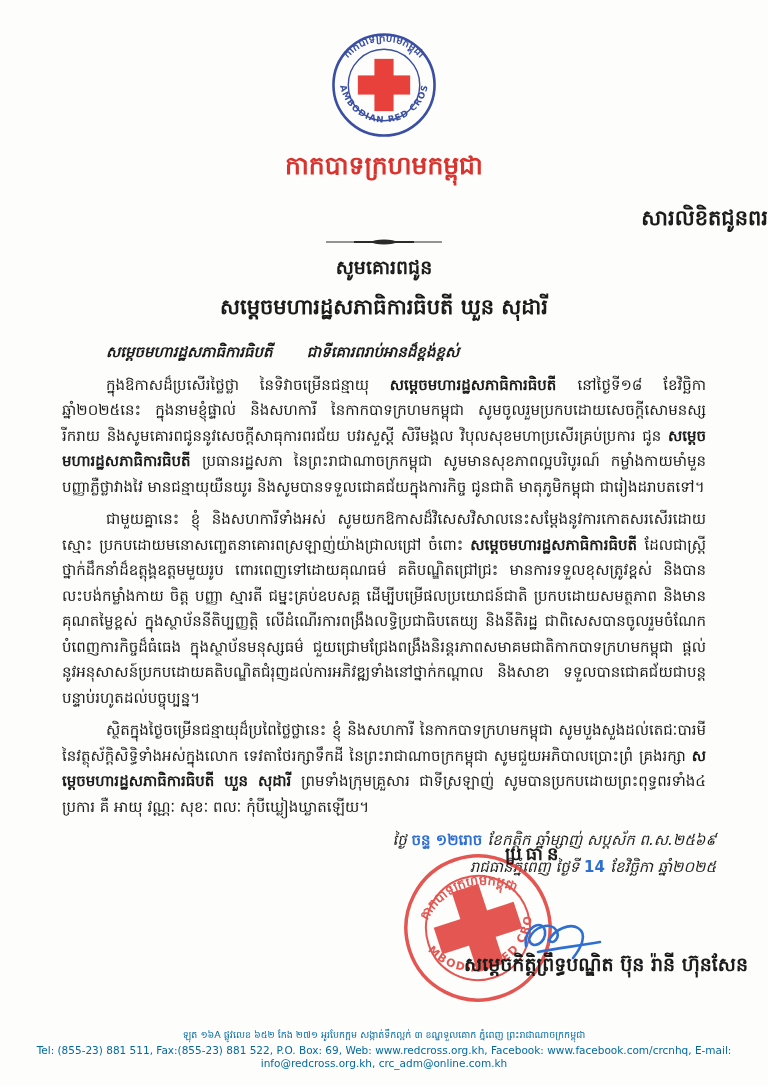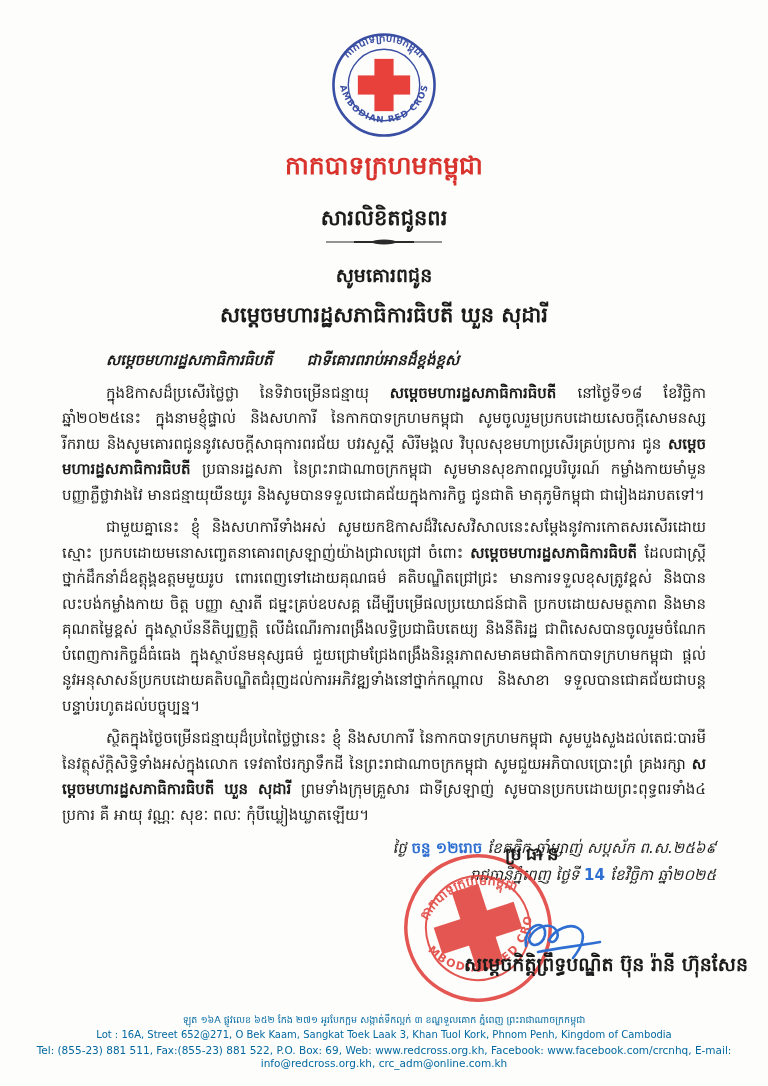--- a/index.html
+++ b/index.html
@@ -15,29 +15,29 @@
   
   .logo-wrap{display:flex;justify-content:center;padding-top:24px;}
   .org-name{
     text-align:center;
     color:#d9332e;
     font-weight:bold;
     font-size:25px;
     margin-top:4px;
   }
   .doc-title{
-    text-align:center;
+    text-align:right;
     font-weight:bold;
     font-size:21px;
     margin-top:18px;
   }
   .divider-wrap{display:flex;justify-content:center;margin-top:2px;}
   
   .salutation{
-    text-align:center;font-weight:bold;font-size:19px;margin-top:16px;
+    text-align:center;font-weight:bold;font-size:19px;margin-top:8px;
   }
   .recipient{
     text-align:center;font-weight:bold;font-size:21px;line-height:33px;margin-top:8px;
   }
   
   .body-text{
     margin:16px 62px 0 62px;
     font-size:15px;
     line-height:25.5px;
     text-align:justify;
@@ -161,17 +161,16 @@
   <svg class="signature" width="92" height="58" viewBox="0 0 92 58">
     <path d="M8 38 C 5 20, 24 10, 27 23 C 29 35, 13 43, 11 31 C 16 18, 33 14, 38 22
              C 43 29, 35 38, 31 32 C 37 21, 52 15, 60 20 C 70 26, 63 40, 55 50
              M 20 44 C 40 40, 60 38, 82 34" fill="none" stroke="#2f6fd1" stroke-width="2.6" stroke-linecap="round"></path>
   </svg>
 
   <div class="signer-name">សម្តេចកិត្តិព្រឹទ្ធបណ្ឌិត ប៊ុន រ៉ានី ហ៊ុនសែន</div>
 
   <div class="footer">
     <div class="km">ឡុត ១៦A ផ្លូវលេខ ៦៥២ កែង ២៧១ អូរបែកក្អម សង្កាត់ទឹកល្អក់ ៣ ខណ្ឌទួលគោក ភ្នំពេញ ព្រះរាជាណាចក្រកម្ពុជា</div>
-    <div class="en">Lot : 16A, Street 652@271, O Bek Kaam, Sangkat Toek Laak 3, Khan Tuol Kork, Phnom Penh, Kingdom of Cambodia</div>
     <div class="contact">Tel: (855-23) 881 511, Fax:(855-23) 881 522, P.O. Box: 69, Web: www.redcross.org.kh, Facebook: www.facebook.com/crcnhq, E-mail: info@redcross.org.kh, crc_adm@online.com.kh</div>
   </div>
 
 </div>
 
 </body></html>

